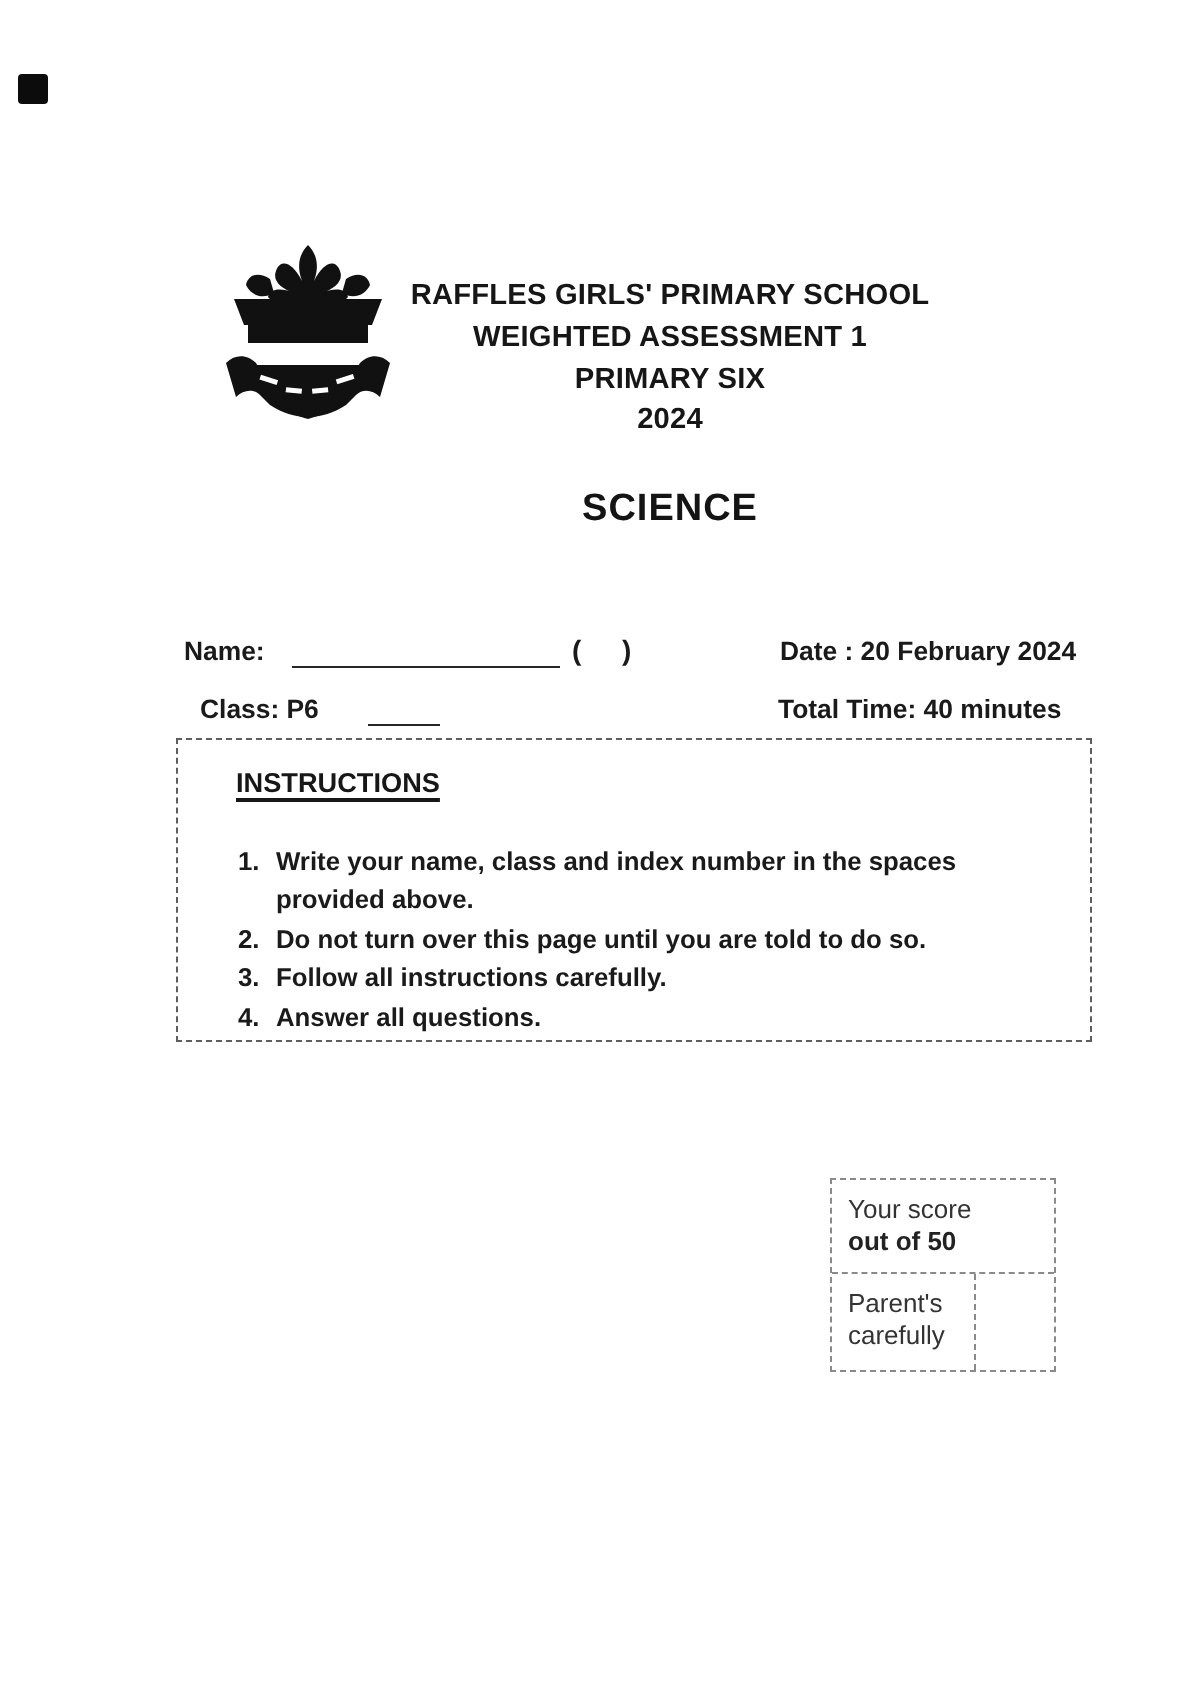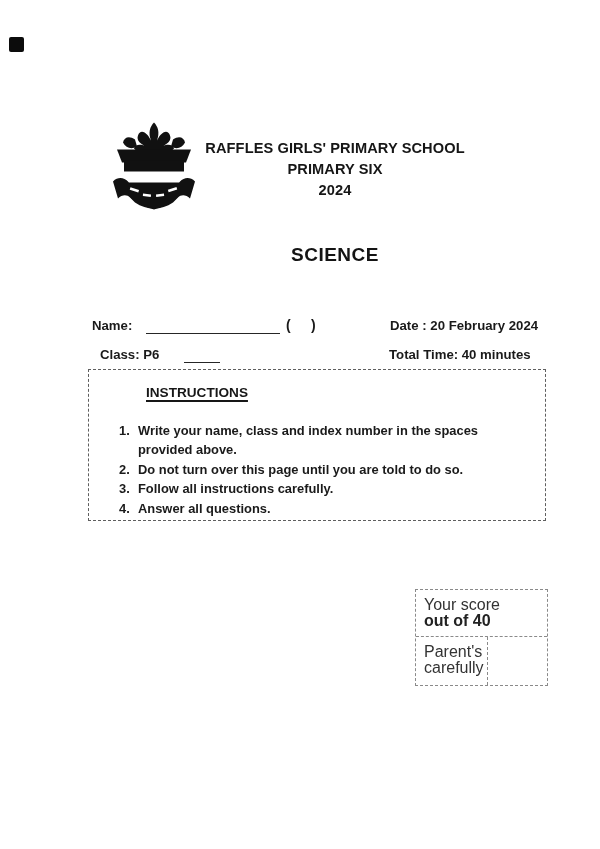--- a/index.html
+++ b/index.html
@@ -53,42 +53,41 @@
     left:88px;top:369px;width:458px;height:152px;
     border:1.6px dashed #5e5e5e;
     box-sizing:border-box;
     padding:13px 14px 0 29px;
   }
   .ins-heading{
     font-size:13.6px;font-weight:bold;color:#171717;
     text-decoration:underline;text-underline-offset:3px;
     text-decoration-thickness:1.5px;
     display:inline-block;
-    margin-left:28px;
   }
   .ins-list{
     list-style:none;margin:20px 0 0 1px;padding:0;
     counter-reset:ins;
     font-size:12.9px;font-weight:bold;line-height:19.4px;
     width:404px;color:#1a1a1a;
   }
   .ins-list li{
     counter-increment:ins;
     position:relative;padding-left:19px;
   }
   .ins-list li::before{
     content:counter(ins) ".";
     position:absolute;left:0;top:0;
   }
 
   
   .score-box{
-    left:415px;top:589px;width:133px;height:97px;
+    left:415px;top:589px;width:113px;height:97px;
     border:1.5px dashed #8a8a8a;box-sizing:border-box;
-    color:#333333;font-size:16px;
+    color:#333333;font-size:13px;
     display:flex;flex-direction:column;
   }
   .score-cell{
     height:47px;box-sizing:border-box;
     padding:7px 0 0 8px;line-height:15.5px;
     border-bottom:1.5px dashed #8a8a8a;
   }
   .score-bold{font-weight:bold;color:#222222;}
   .parent-row{flex:1;display:flex;gap:33px;}
   .parent-cell{
@@ -126,20 +125,21 @@
         <rect x="19" y="67" width="9" height="2.5" transform="rotate(18 23 68)"></rect>
         <rect x="32" y="72.5" width="8" height="2.5" transform="rotate(6 36 73)"></rect>
         <rect x="45" y="72.5" width="8" height="2.5" transform="rotate(-6 49 73)"></rect>
         <rect x="57" y="67" width="9" height="2.5" transform="rotate(-18 61 68)"></rect>
       </g>
     </svg>
   </div>
 
   <div class="abs head-text">
     <div>RAFFLES GIRLS' PRIMARY SCHOOL</div>
+    <div>WEIGHTED ASSESSMENT 1</div>
     <div>PRIMARY SIX</div>
     <div>2024</div>
   </div>
 
   <div class="abs subject">SCIENCE</div>
 
   <span class="abs fld name-label">Name:</span>
   <span class="abs name-line"></span>
   <span class="abs fld paren-open">(</span>
   <span class="abs fld paren-close">)</span>
@@ -155,21 +155,21 @@
       <li>Write your name, class and index number in the spaces provided above.</li>
       <li>Do not turn over this page until you are told to do so.</li>
       <li>Follow all instructions carefully.</li>
       <li>Answer all questions.</li>
     </ol>
   </div>
 
   <div class="abs score-box">
     <div class="score-cell">
       <div>Your score</div>
-      <div class="score-bold">out of 40</div>
+      <div class="score-bold">out of 50</div>
     </div>
     <div class="parent-row">
       <div class="parent-cell">
         <div>Parent's</div>
         <div>carefully</div>
       </div>
       <div class="sig-cell"></div>
     </div>
   </div>
 

